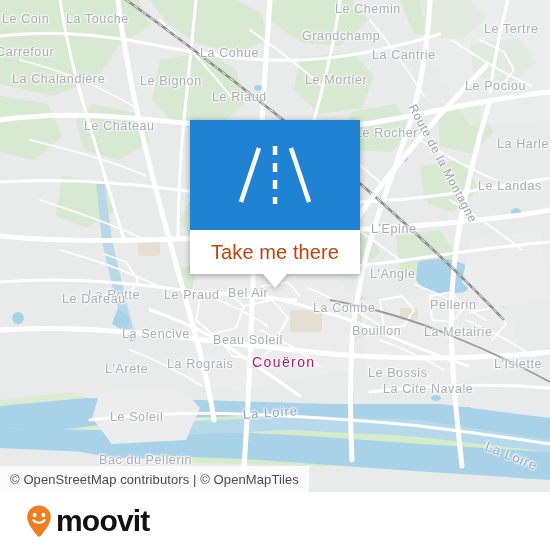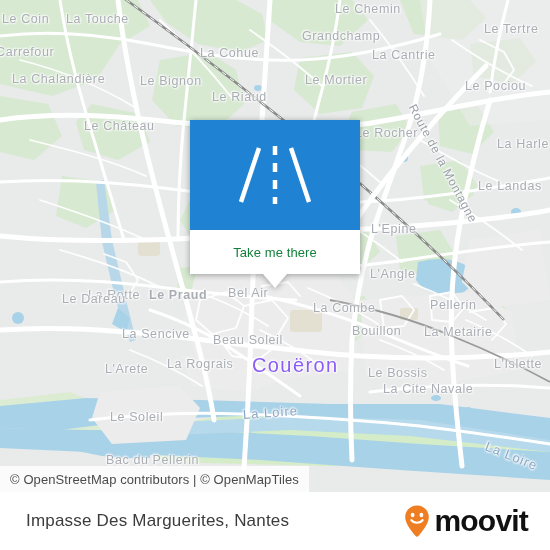--- a/index.html
+++ b/index.html
@@ -29,22 +29,22 @@
     position: absolute;
     color: #a9adb3;
     font-size: 12.5px;
     letter-spacing: 0.6px;
     white-space: nowrap;
     font-family: "Liberation Sans", sans-serif;
     text-shadow: 0 0 2px #fff, 0 0 3px #fff, 1px 1px 2px #fff, -1px -1px 2px #fff;
     pointer-events: none;
   }
   .map-label.city {
-    color: #8b5cf6;
-    font-size: 20px;
+    color: #be185d;
+    font-size: 14px;
     letter-spacing: 1.4px;
   }
   .map-label.water {
     color: #8fa7c4;
     font-size: 13px;
     letter-spacing: 1px;
   }
   .map-label.road-name {
     color: #9aa0a7;
     font-size: 12px;
@@ -83,22 +83,22 @@
     justify-content: center;
   }
   #popup-body {
     background: #ffffff;
     height: 44px;
     display: flex;
     align-items: center;
     justify-content: center;
   }
   #popup-label {
-    color: #15803d;
-    font-size: 13px;
+    color: #c2410c;
+    font-size: 20px;
     letter-spacing: 0.1px;
   }
   #popup-tip {
     position: absolute;
     left: 50%;
     top: 154px;
     margin-left: -12px;
     width: 0; height: 0;
     border-left: 12px solid transparent;
     border-right: 12px solid transparent;
@@ -303,35 +303,35 @@
         <div class="map-label " style="left: 12px; top: 72px;">La Chalandière</div>
         <div class="map-label " style="left: 212px; top: 90px;">Le Riaud</div>
         <div class="map-label " style="left: 84px; top: 119px;">Le Château</div>
         <div class="map-label " style="left: 355px; top: 126px;">Le Rocher</div>
         <div class="map-label " style="left: 497px; top: 137px;">La Harle</div>
         <div class="map-label " style="left: 478px; top: 179px;">Le Landas</div>
         <div class="map-label " style="left: 371px; top: 222px;">L'Epine</div>
         <div class="map-label " style="left: 370px; top: 267px;">L'Angle</div>
         <div class="map-label " style="left: 88px; top: 276px; margin-top: 12px;">La Rotte</div>
         <div class="map-label " style="left: 228px; top: 286px;">Bel Air</div>
-        <div class="map-label " style="left: 149px; top: 288px; font-weight: bold;">Le Praud</div>
+        <div class="map-label " style="left: 164px; top: 288px;">Le Praud</div>
         <div class="map-label " style="left: 62px; top: 292px;">Le Dareau</div>
         <div class="map-label " style="left: 313px; top: 301px;">La Combe</div>
         <div class="map-label " style="left: 430px; top: 298px;">Pellerin</div>
         <div class="map-label " style="left: 122px; top: 327px;">La Sencive</div>
         <div class="map-label " style="left: 213px; top: 333px;">Beau Soleil</div>
         <div class="map-label " style="left: 352px; top: 324px;">Bouillon</div>
         <div class="map-label " style="left: 424px; top: 325px;">La Metairie</div>
         <div class="map-label " style="left: 167px; top: 357px;">La Rograis</div>
         <div class="map-label " style="left: 105px; top: 362px;">L'Arete</div>
         <div class="map-label " style="left: 368px; top: 366px;">Le Bossis</div>
         <div class="map-label " style="left: 494px; top: 357px;">L'Islette</div>
         <div class="map-label " style="left: 383px; top: 382px;">La Cite Navale</div>
         <div class="map-label " style="left: 110px; top: 410px;">Le Soleil</div>
-        <div class="map-label " style="left: 106px; top: 453px;">Bac du Pellerin</div>
+        <div class="map-label " style="left: 99px; top: 453px;">Bac du Pellerin</div>
       </div>
     <div id="city-labels">
         <div class="map-label city" style="left: 252px; top: 354px;">Couëron</div>
       </div>
     <div id="water-labels">
         <div class="map-label water" style="left: 243px; top: 407px; transform: rotate(-4deg); transform-origin: left center;">La Loire</div>
         <div class="map-label water" style="left: 486px; top: 438px; transform: rotate(22deg); transform-origin: left center;">La Loire</div>
       </div>
     <div id="road-labels">
         <div class="map-label road-name" style="left: 412px; top: 98px; transform: rotate(62deg); transform-origin: left center;">Route de la Montagne</div>
@@ -350,21 +350,20 @@
         </svg>
       </div>
       <div id="popup-body">
         <span id="popup-label">Take me there</span>
       </div>
       <div id="popup-tip"></div>
     </div>
   </div>
 
   <div id="footer">
-    <div id="footer-title">Impasse Des Marguerites, Nantes</div>
     <div id="brand">
       <svg width="26" height="34" viewBox="0 0 26 34">
         <path d="M13 1.5 C6.3 1.5 1.2 6.6 1.2 13 C1.2 20 8.6 28.4 11.6 32
                  C12.3 32.9 13.7 32.9 14.4 32 C17.4 28.4 24.8 20 24.8 13
                  C24.8 6.6 19.7 1.5 13 1.5 Z" fill="#ef7d22"></path>
         <ellipse cx="8.6" cy="11" rx="1.9" ry="2.2" fill="#ffffff"></ellipse>
         <ellipse cx="17.4" cy="11" rx="1.9" ry="2.2" fill="#ffffff"></ellipse>
         <path d="M7.4 16.2 C9.6 19.6 16.4 19.6 18.6 16.2" stroke="#ffffff" stroke-width="2.2" fill="none" stroke-linecap="round"></path>
       </svg>
       <span id="brand-name">moovit</span>

